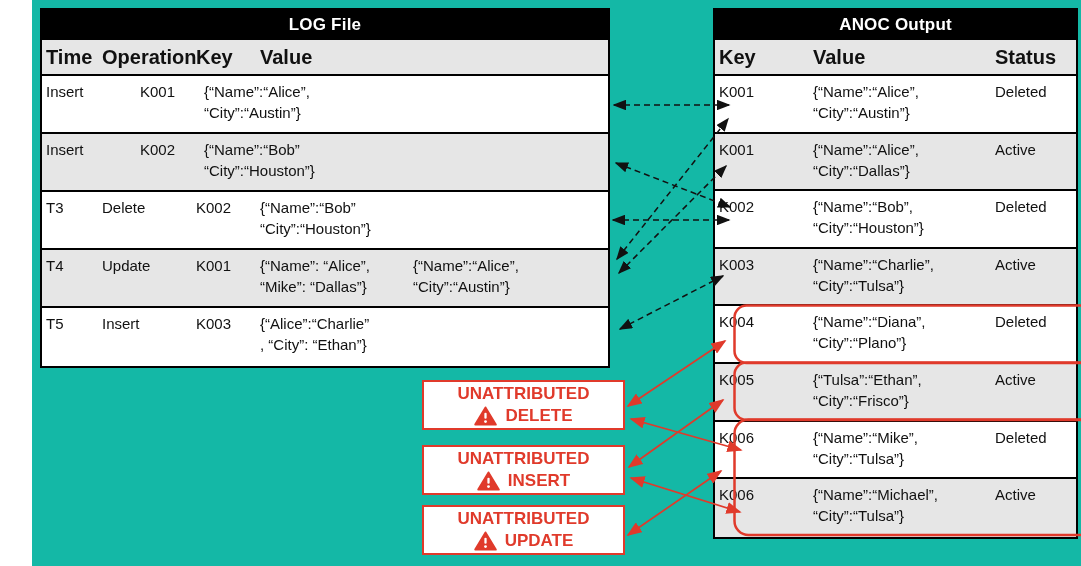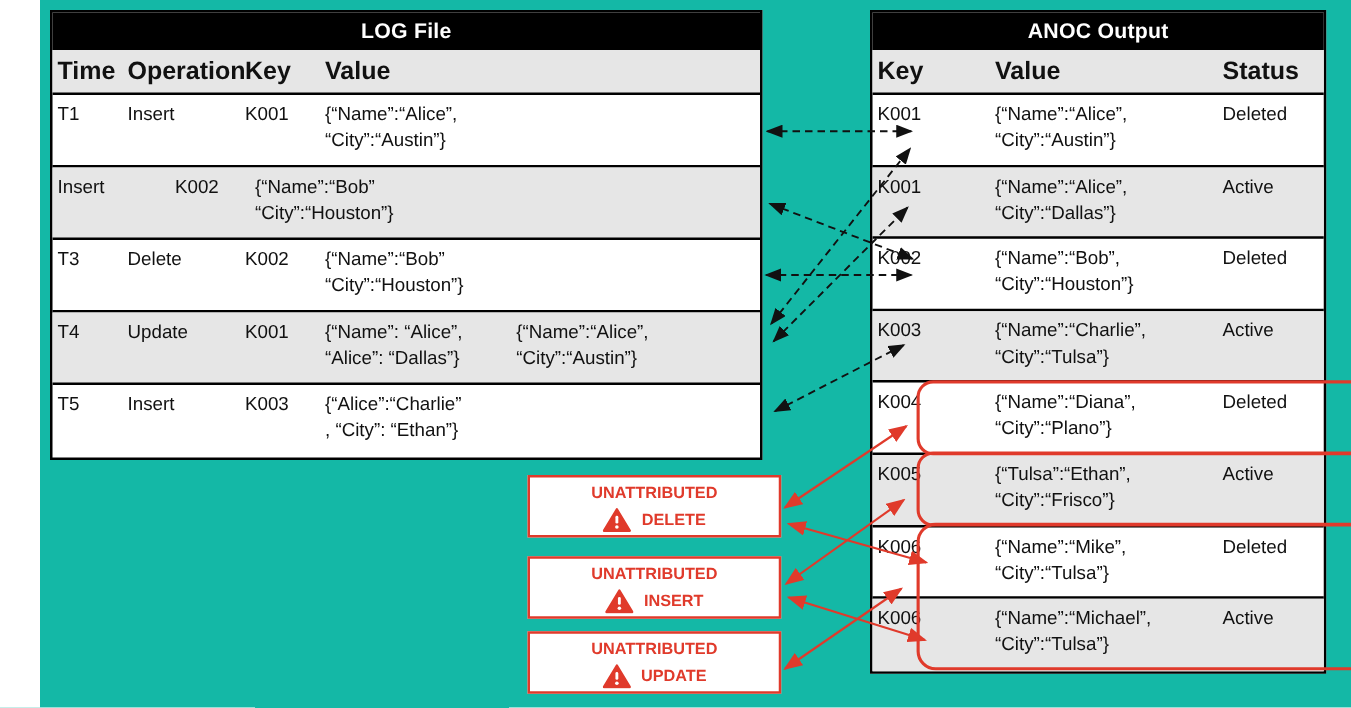--- a/index.html
+++ b/index.html
@@ -1,40 +1,40 @@
 <!DOCTYPE html>
 <html><head>
 <meta charset="utf-8">
 <style>
   html,body{margin:0;padding:0;background:#fff;}
   .canvas{position:relative;width:1081px;height:566px;background:#14b8a6;overflow:hidden;
           font-family:"Liberation Sans",sans-serif;color:#111;margin-left:32px;}
   
   .tbl{position:absolute;border:2px solid #000;background:#fff;box-sizing:border-box;}
   .tbl-log{left:8px;top:8px;width:570px;}
-  .tbl-anoc{left:664px;top:8px;width:365px;}
+  .tbl-anoc{left:681px;top:8px;width:365px;}
   .ttl{background:#000;color:#fff;font-weight:bold;font-size:17px;text-align:center;
        height:30px;line-height:30px;letter-spacing:.2px;}
   .hrow{display:flex;background:#e6e6e6;height:36px;align-items:center;font-weight:bold;
         font-size:20px;border-bottom:2px solid #000;box-sizing:border-box;padding-left:4px;}
   .row{display:flex;font-size:15px;line-height:21px;box-sizing:border-box;
        padding:5px 0 0 4px;border-bottom:2px solid #000;}
   .tbl-log .row{height:58px;}
   .tbl-anoc .row{height:57.6px;}
   .row:last-child{border-bottom:none;}
   .row.shade{background:#e6e6e6;}
   .c{box-sizing:border-box;padding-right:4px;}
   
   .c-time{width:56px;}  .c-op{width:94px;}  .c-key{width:64px;}
   .c-val{width:153px;}  .c-old{flex:1;}
   
   .c-akey{width:94px;}  .c-aval{width:182px;}  .c-ast{flex:1;}
   
   .warn{position:absolute;left:390px;width:203px;height:50px;border:2px solid #e03a2b;
-        box-sizing:border-box;background:#fff;color:#e03a2b;font-weight:bold;font-size:13px;
+        box-sizing:border-box;background:#fff;color:#e03a2b;font-weight:bold;font-size:17px;
         display:flex;flex-direction:column;align-items:center;justify-content:center;line-height:22px;}
   .warn .l2{display:flex;align-items:center;gap:8px;}
   .w-delete{top:380px;} .w-insert{top:445px;} .w-update{top:505px;}
   
   .overlay{position:absolute;left:0;top:0;width:1081px;height:566px;pointer-events:none;}
 </style>
 </head>
 <body>
 
 <div class="canvas">
@@ -42,21 +42,20 @@
   <div class="tbl tbl-log">
     <div class="ttl">LOG File</div>
     <div class="hrow">
       <div class="c c-time">Time</div>
       <div class="c c-op">Operation</div>
       <div class="c c-key">Key</div>
       <div class="c c-val">Value</div>
     </div>
 
     <div class="row">
-      <div class="c c-time">T1</div>
       <div class="c c-op">Insert</div>
       <div class="c c-key">K001</div>
       <div class="c c-val">
         <div>{“Name”:“Alice”,</div>
         <div>“City”:“Austin”}</div>
       </div>
       <div class="c c-old">
         <div></div>
         <div></div>
       </div>
@@ -88,21 +87,21 @@
         <div></div>
       </div>
     </div>
 
     <div class="row shade">
       <div class="c c-time">T4</div>
       <div class="c c-op">Update</div>
       <div class="c c-key">K001</div>
       <div class="c c-val">
         <div>{“Name”: “Alice”,</div>
-        <div>“Alice”: “Dallas”}</div>
+        <div>“Mike”: “Dallas”}</div>
       </div>
       <div class="c c-old">
         <div>{“Name”:“Alice”,</div>
         <div>“City”:“Austin”}</div>
       </div>
     </div>
 
     <div class="row">
       <div class="c c-time">T5</div>
       <div class="c c-op">Insert</div>

